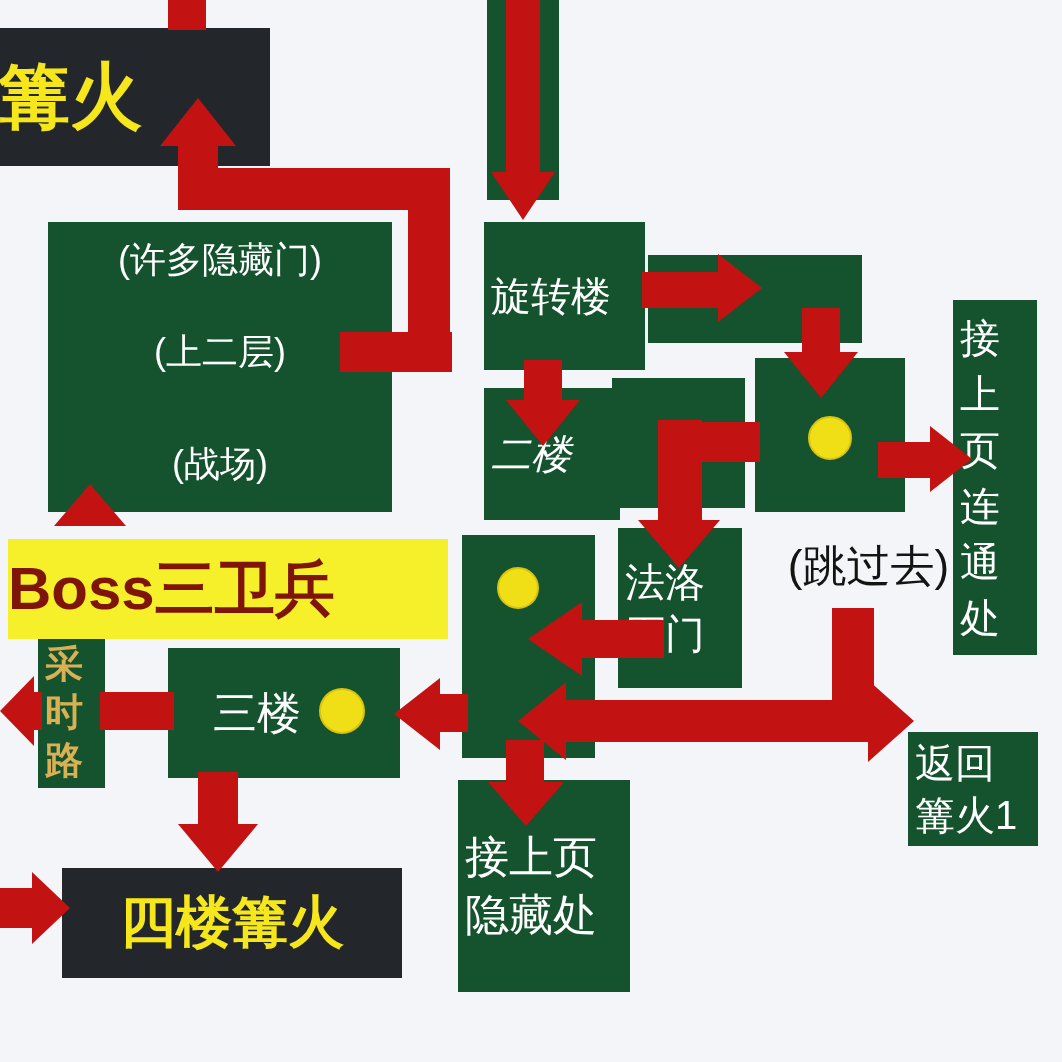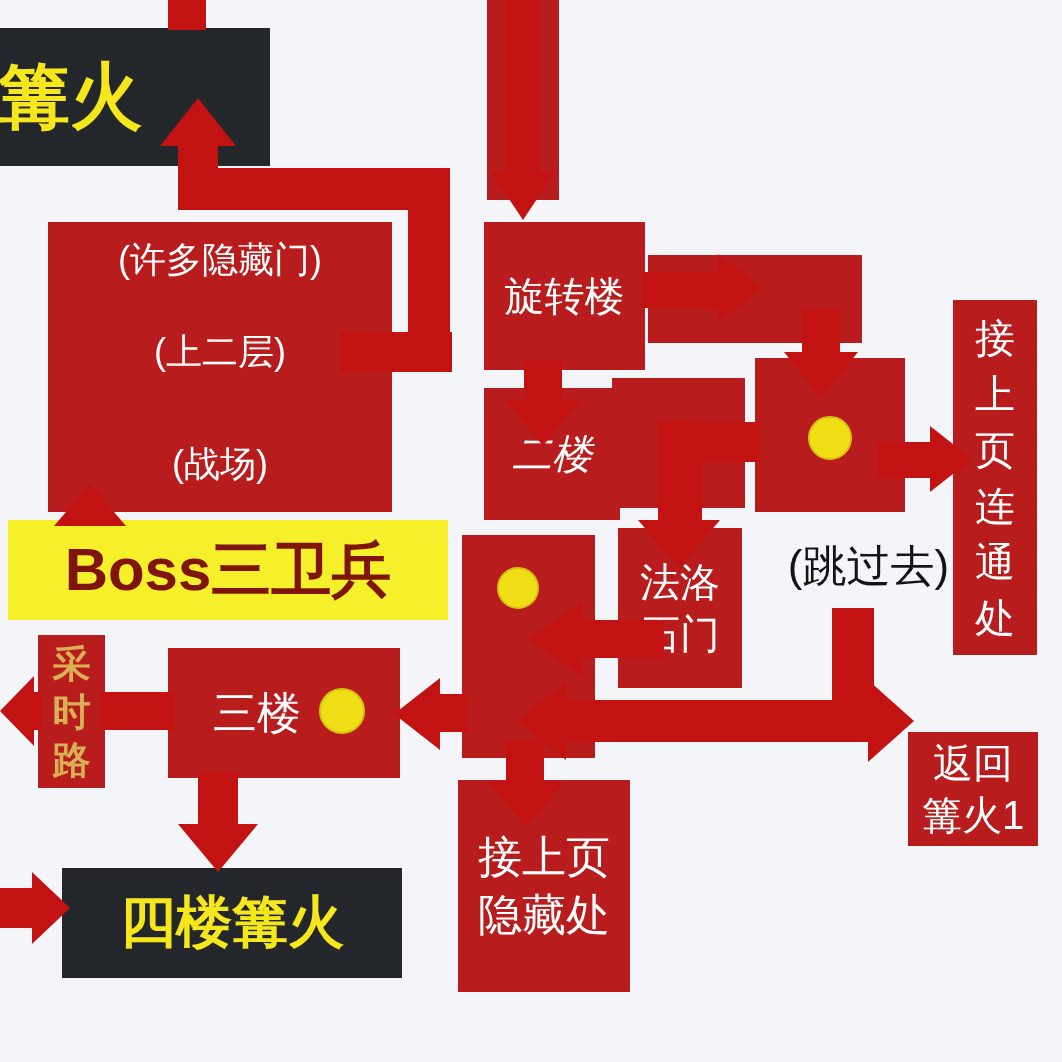--- a/index.html
+++ b/index.html
@@ -3,31 +3,32 @@
 <meta charset="utf-8">
 <style>
   * { margin:0; padding:0; box-sizing:border-box; }
   html,body { background:#ddd; }
   .canvas {
     position:relative; width:1062px; height:1062px;
     background:#f3f5f8; overflow:hidden;
     font-family:"Liberation Sans","DejaVu Sans",sans-serif;
   }
   .box {
-    position:absolute; background:#b91c1c; color:#ffffff;
-    display:flex; flex-direction:column; align-items:center; justify-content:center;
+    position:absolute; background:#14532d; color:#ffffff;
+    display:flex; flex-direction:column; align-items:flex-start; justify-content:center;
     text-align:center;
+    padding-left:7px;
   }
   .blackbox {
     position:absolute; background:#23262b; color:#f5e71c;
     display:flex; align-items:center; font-weight:bold;
   }
   .bossbox {
     position:absolute; background:#f6f02a; color:#7e1508;
-    display:flex; align-items:center; justify-content:center; font-weight:bold;
+    display:flex; align-items:center; font-weight:bold;margin-top:19px;
   }
   .bar { position:absolute; background:#c21212; }
   .head { position:absolute; width:0; height:0; }
   .dot { position:absolute; background:#f0df17; border-radius:50%; border:2px solid #d8c40e; }
   .freelabel { position:absolute; color:#141414; text-align:center; }
   .roomline { position:absolute; color:#ffffff; text-align:center; font-size:36px; }
   .vchar { line-height:56px; font-size:40px; }
 </style>
 </head>
 <body>

